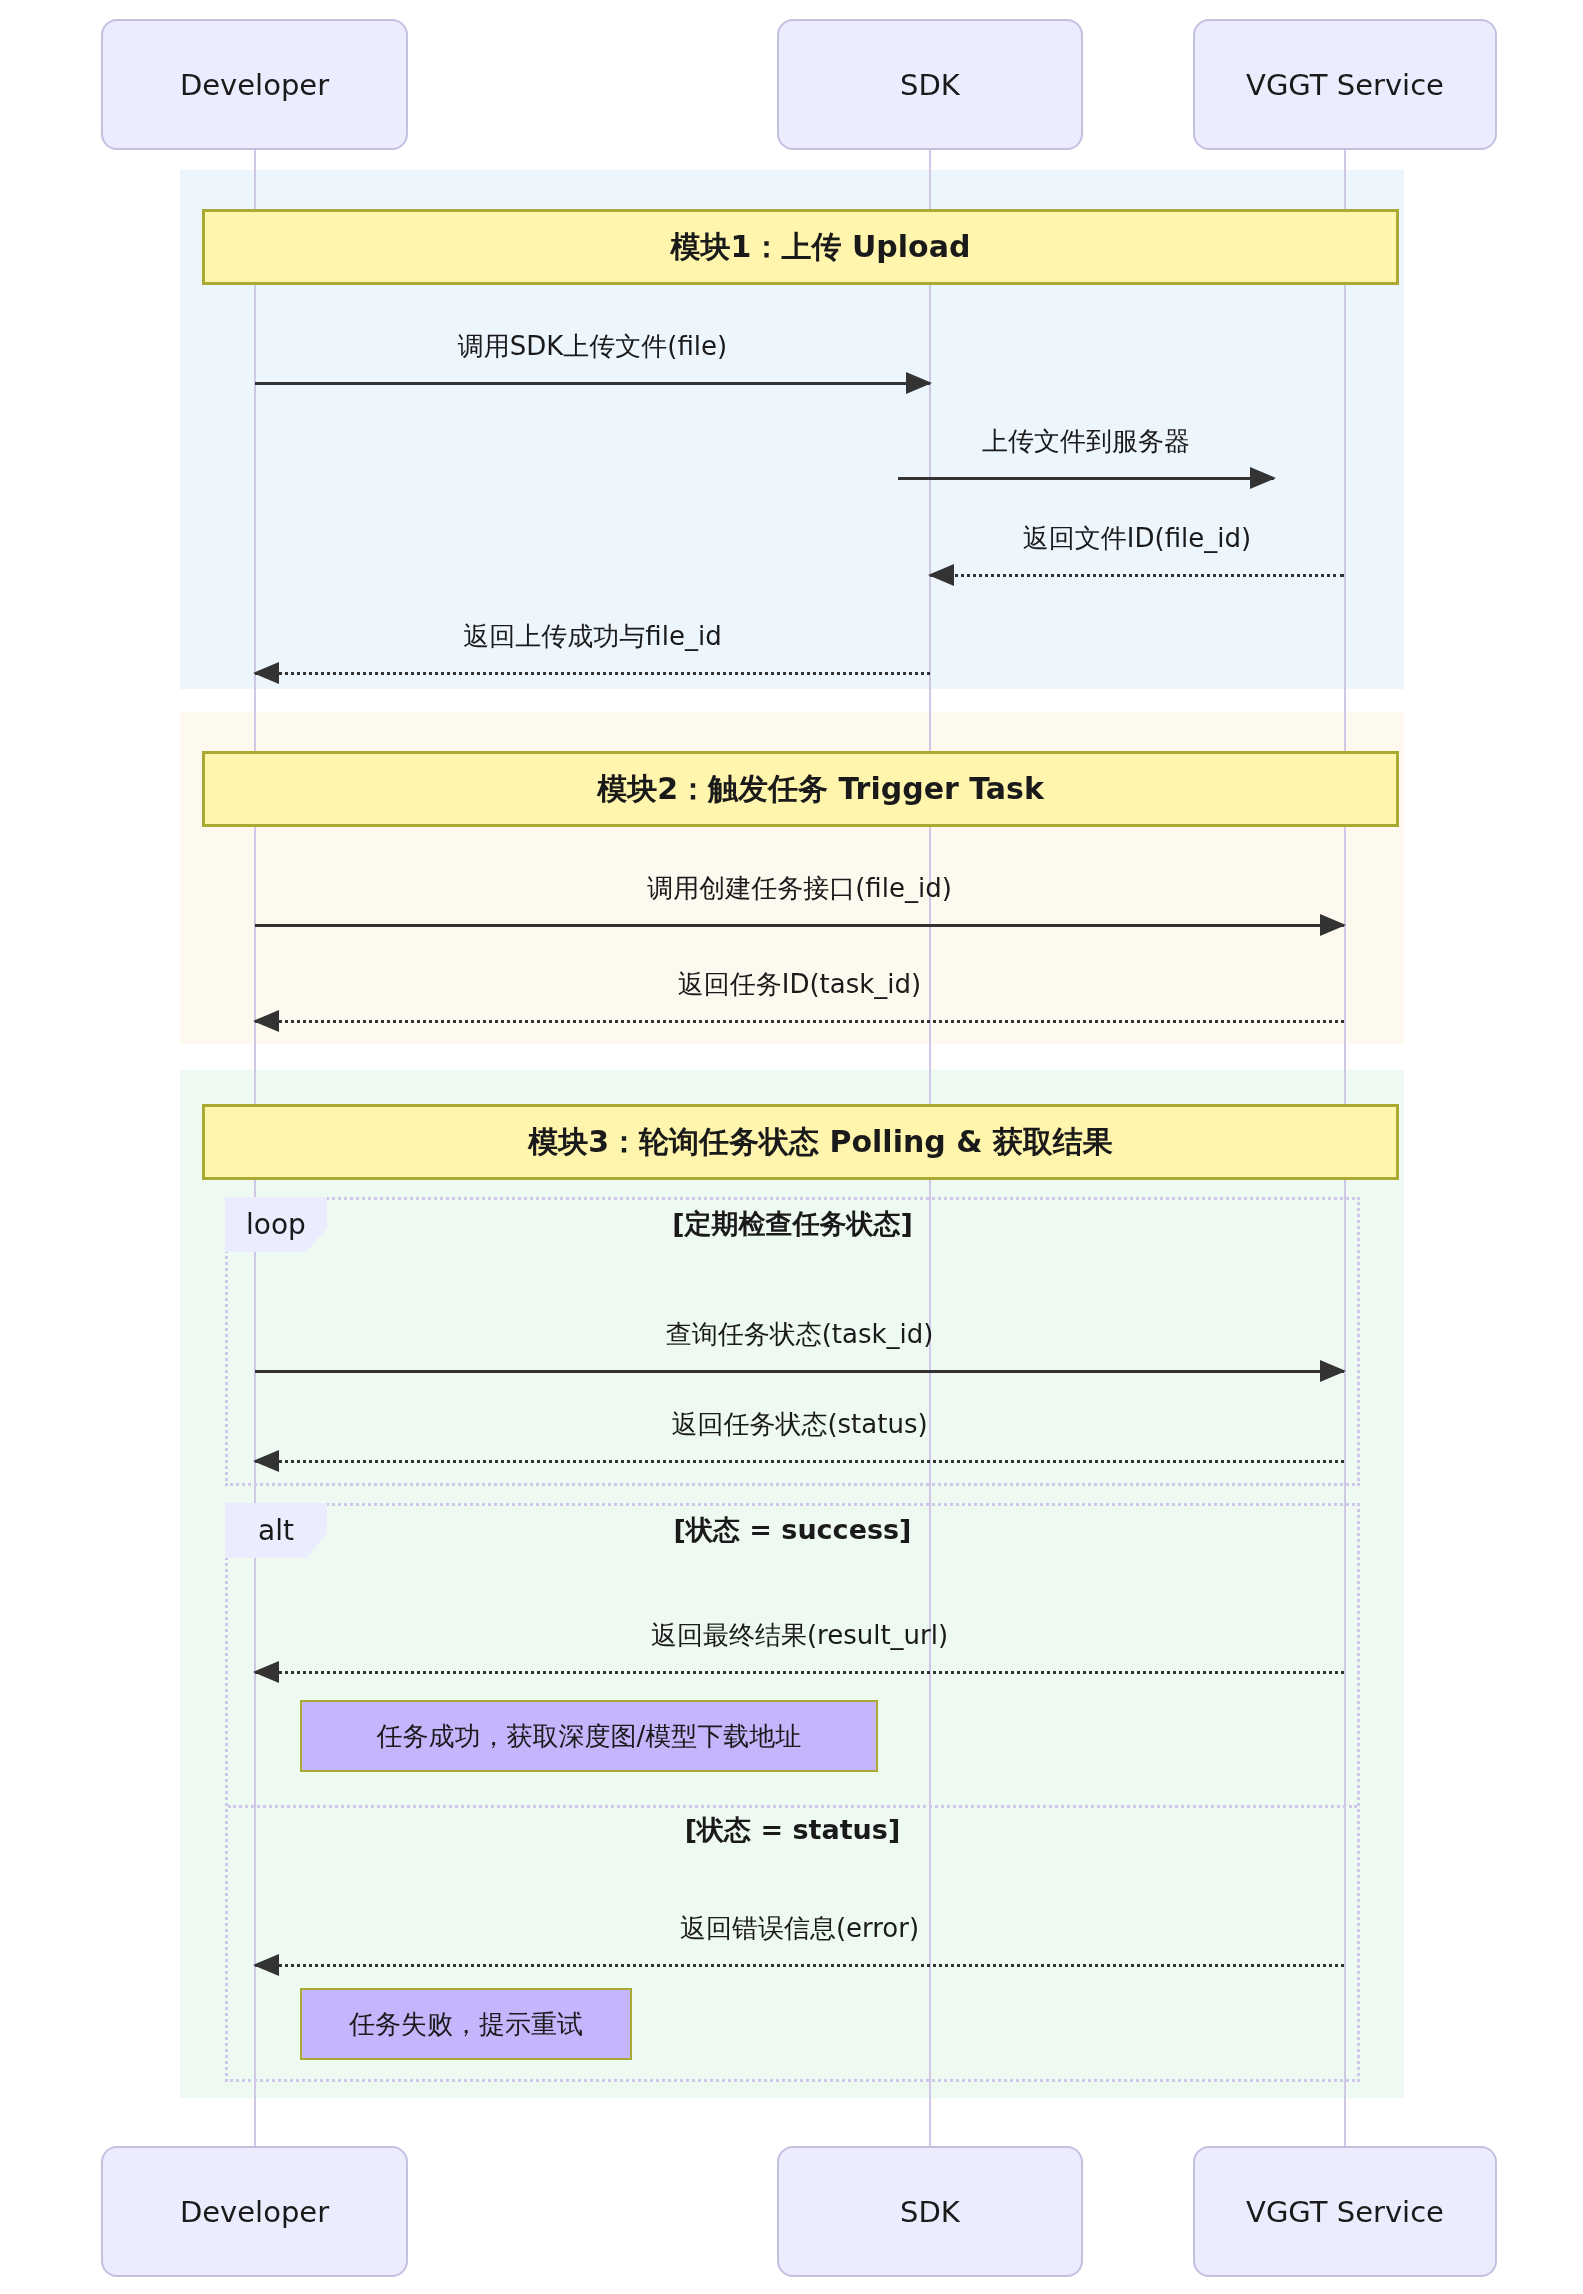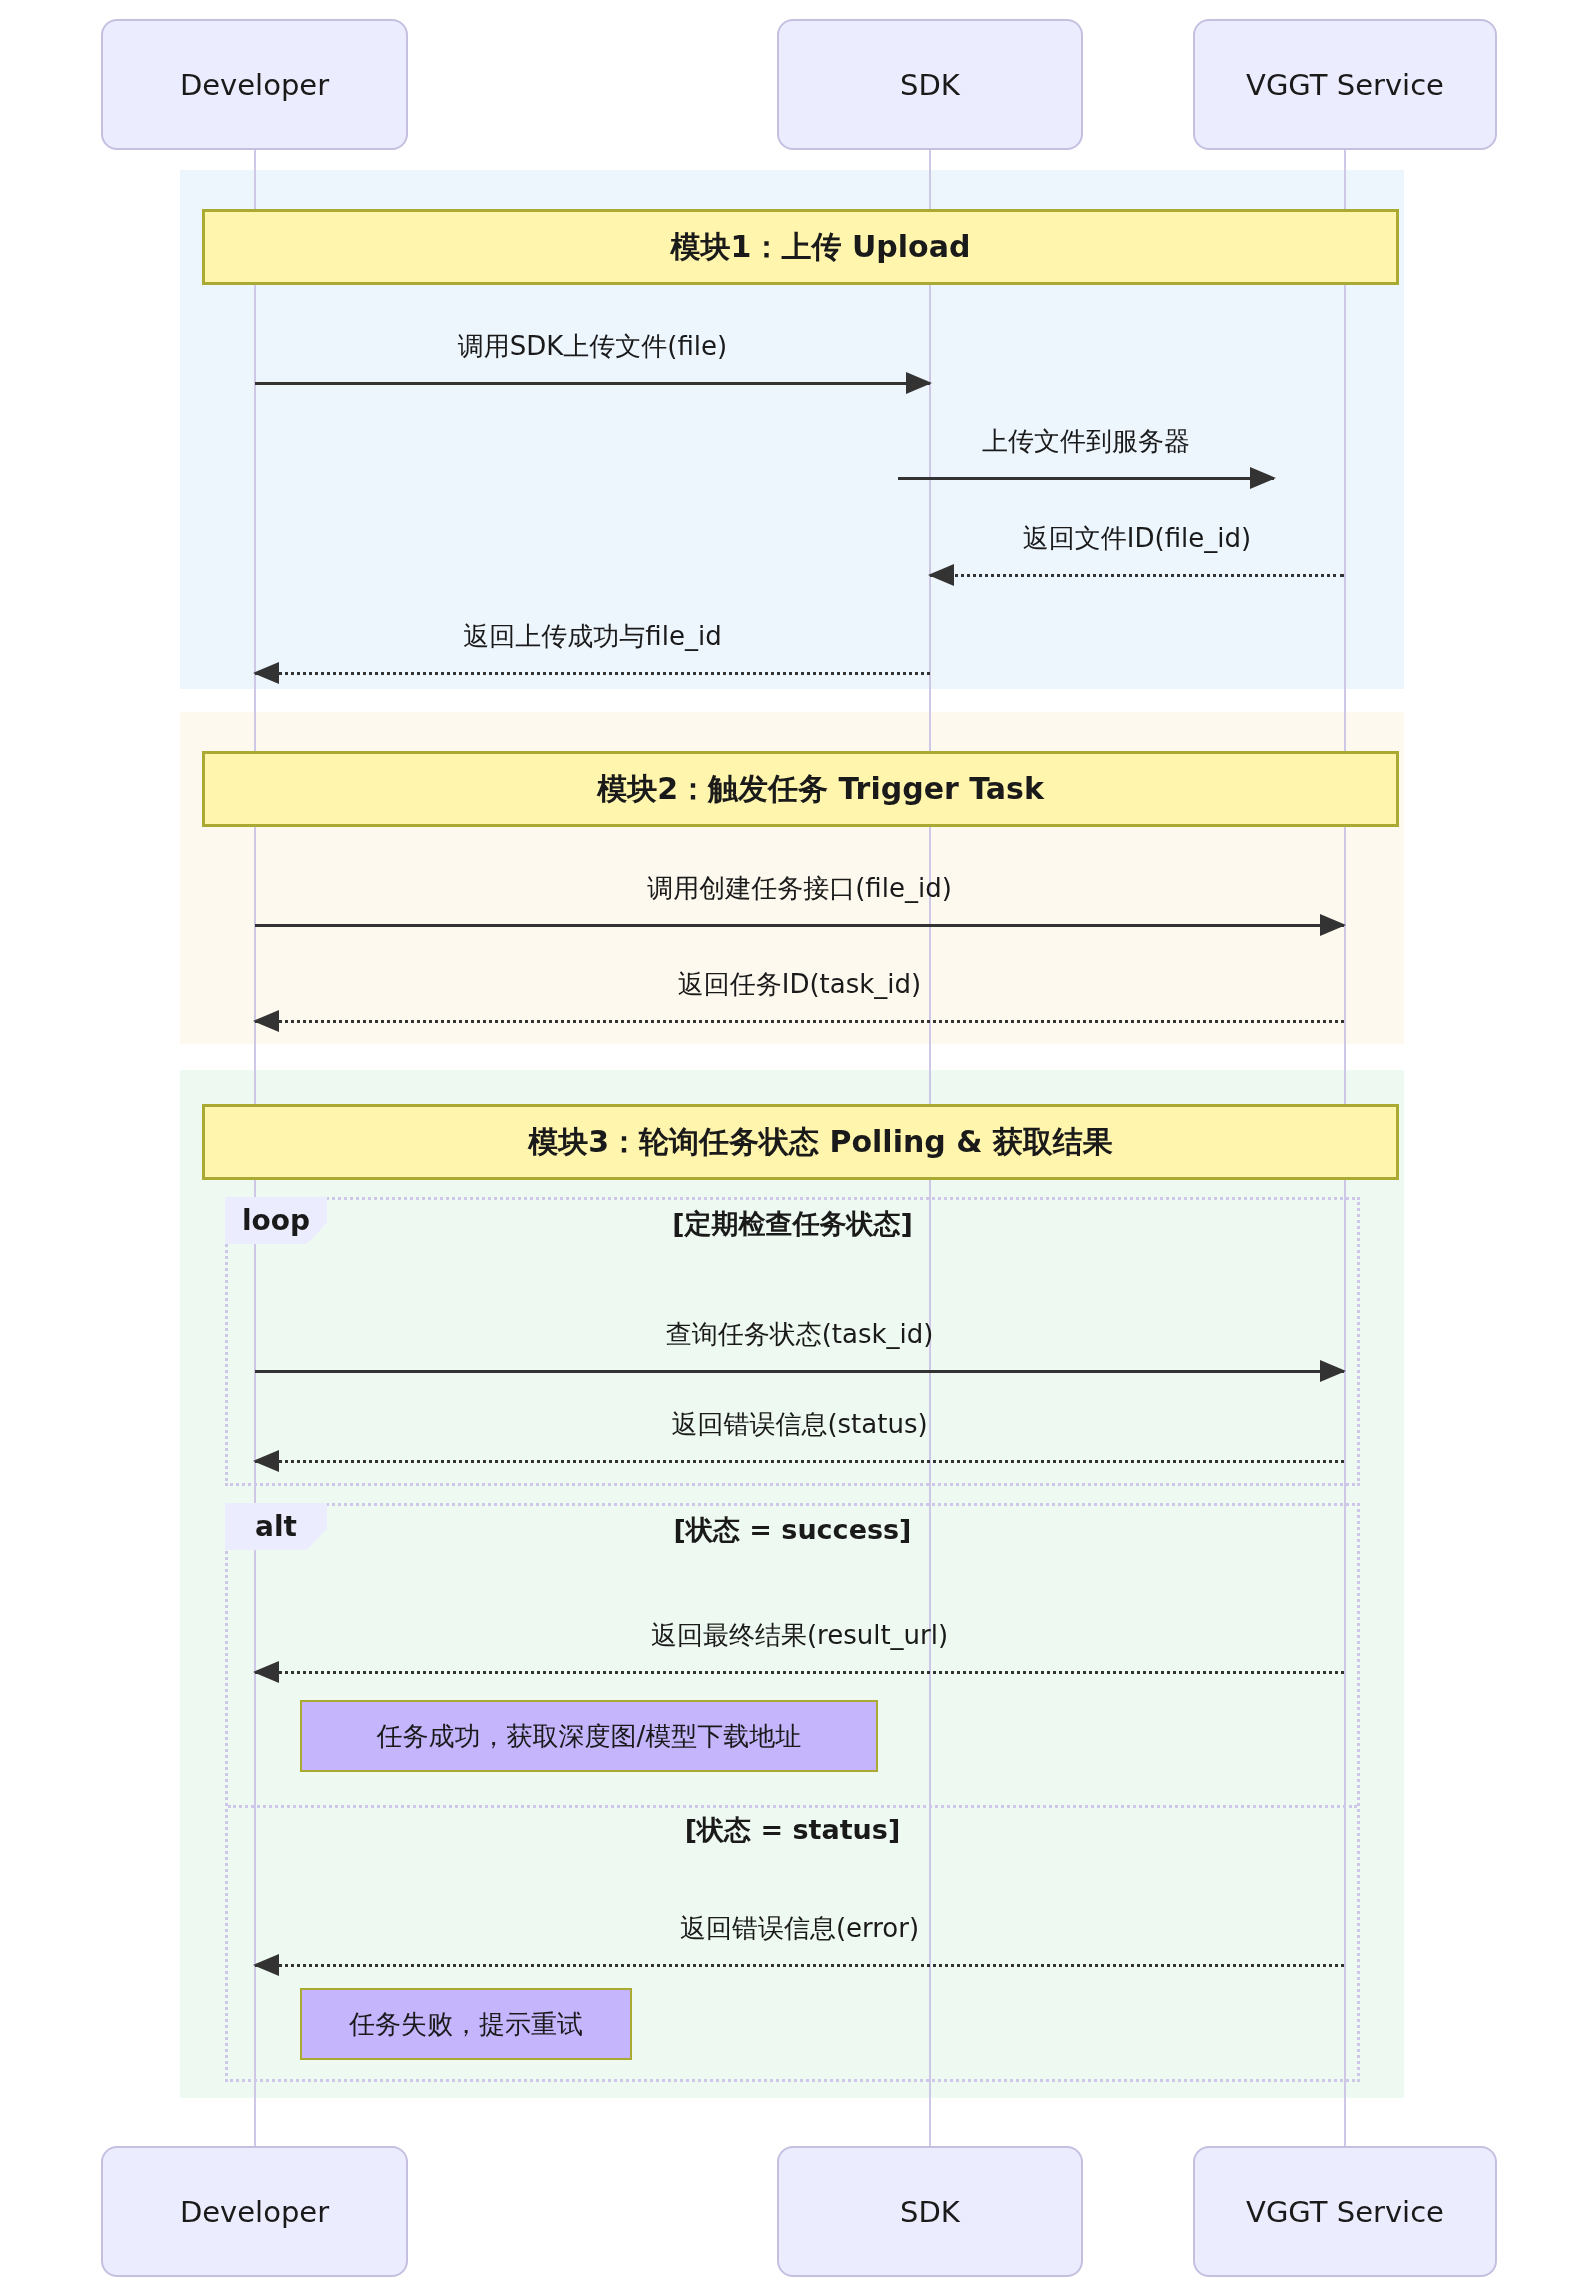--- a/index.html
+++ b/index.html
@@ -29,23 +29,23 @@
   .msg{position:absolute;z-index:3;}
   .msg-label{height:40px;line-height:40px;text-align:center;font-size:26px;font-weight:500;}
   .msg-line{position:relative;height:0;margin-top:16px;border-top:3px solid #333333;}
   .msg-line.dotted{border-top-style:dotted;}
   .head{position:absolute;width:0;height:0;top:-13px;}
   .head.right{right:-2px;border-left:26px solid #333333;border-top:11px solid transparent;border-bottom:11px solid transparent;}
   .head.left{left:-2px;border-right:26px solid #333333;border-top:11px solid transparent;border-bottom:11px solid transparent;}
 
   
   .fragment{position:absolute;border:3px dotted #cfc7ea;box-sizing:border-box;z-index:2;}
-  .frag-tab{position:absolute;left:-3px;top:-3px;width:102px;height:47px;background:#ECECFF;
+  .frag-tab{position:absolute;left:-3px;top:-3px;width:102px;height:55px;background:#ECECFF;
             display:flex;align-items:center;justify-content:center;font-size:28px;z-index:3;
-            clip-path:polygon(0 0,100% 0,100% 55%,80% 100%,0 100%);font-weight:bold;}
+            clip-path:polygon(0 0,100% 0,100% 55%,80% 100%,0 100%);}
   .frag-cond{position:absolute;left:0;width:100%;text-align:center;font-size:27px;font-weight:600;z-index:3;}
   .frag-divider{position:absolute;left:0;width:100%;height:0;border-top:3px dotted #cfc7ea;}
 
   
   .note{position:absolute;background:#c4b5fd;border:2px solid #aaaa33;box-sizing:border-box;
         display:flex;align-items:center;justify-content:center;font-size:26px;font-weight:500;z-index:3;}
 </style>
 </head>
 <body>
 
@@ -124,21 +124,21 @@
     <div class="frag-cond" style="top:6px">[定期检查任务状态]</div>
   </div>
 
   <div class="msg" style="left:255px;top:1314px;width:1089px">
     <div class="msg-label">查询任务状态(task_id)</div>
     <div class="msg-line">
         <i class="head right"></i>
       </div>
   </div>
   <div class="msg" style="left:255px;top:1404px;width:1089px">
-    <div class="msg-label">返回错误信息(status)</div>
+    <div class="msg-label">返回任务状态(status)</div>
     <div class="msg-line dotted">
         <i class="head left"></i>
       </div>
   </div>
 
   <div class="fragment" style="left:225px;top:1503px;width:1135px;height:579px">
     <div class="frag-tab">
       <span>alt</span>
     </div>
     <div class="frag-cond" style="top:6px">[状态 = success]</div>

